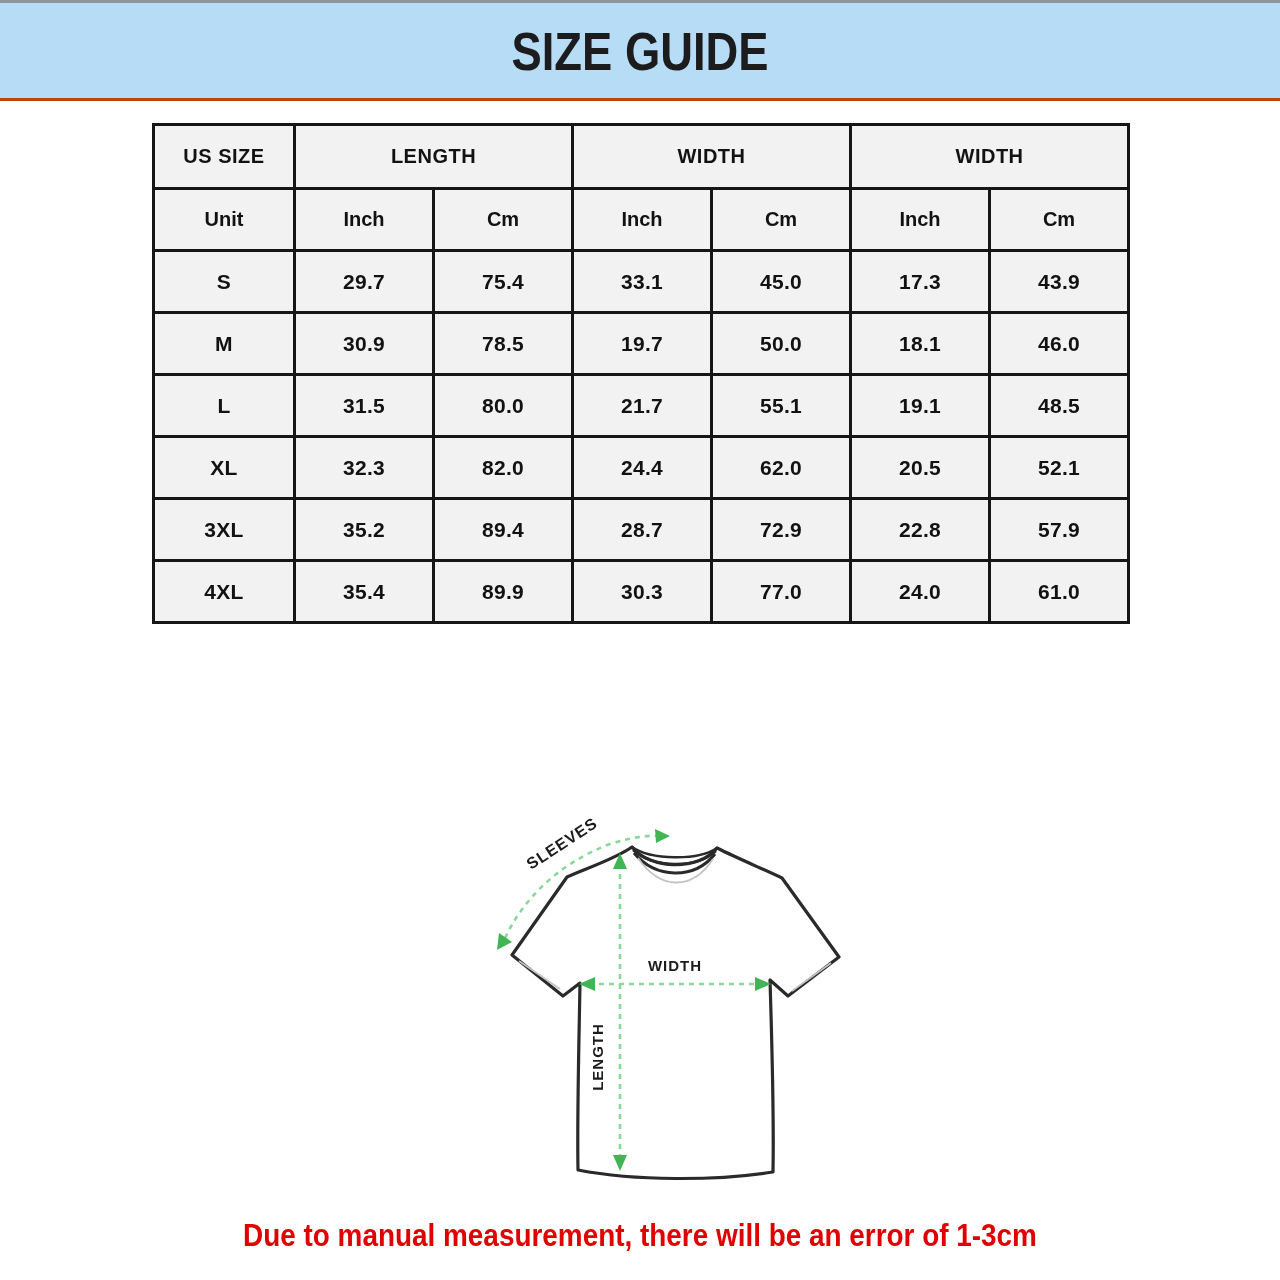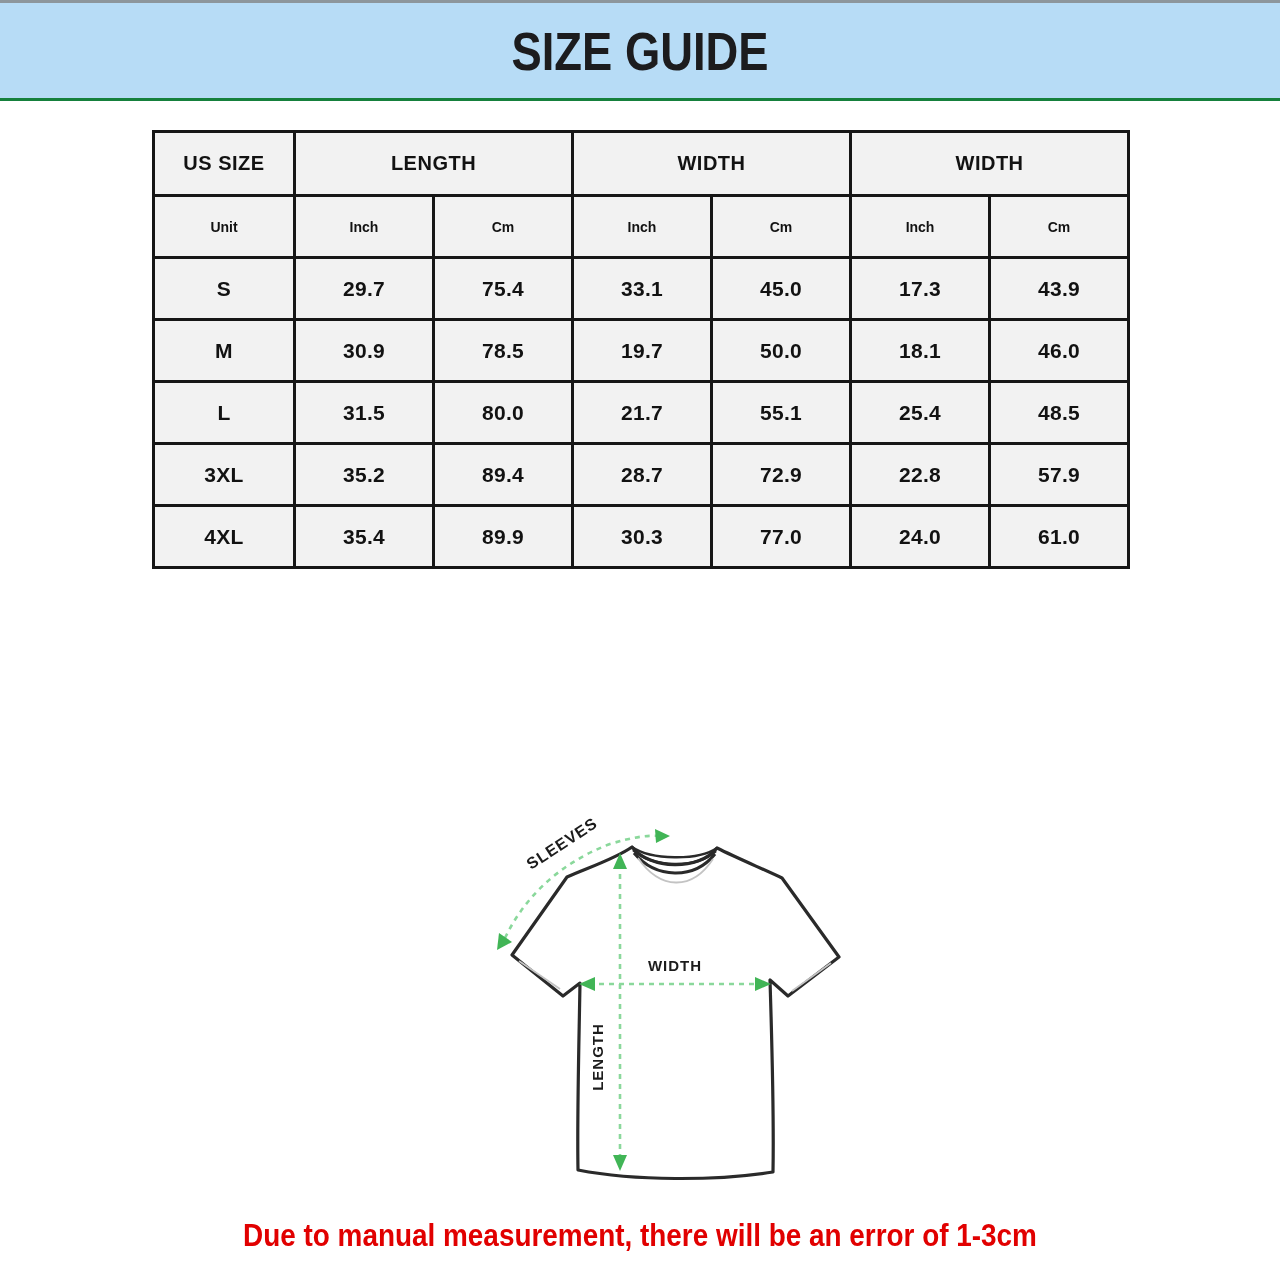--- a/index.html
+++ b/index.html
@@ -9,49 +9,49 @@
     font-family: "Liberation Sans", sans-serif;
     position: relative;
     overflow: hidden;
   }
   
   .banner {
     position: absolute; top: 0; left: 0;
     width: 1280px; height: 101px;
     background: #b7dcf6;
     border-top: 3px solid #8d969c;
-    border-bottom: 3px solid #15803d;
+    border-bottom: 3px solid #c2410c;
     box-sizing: border-box;
     display: flex; align-items: center; justify-content: center;
   }
   .banner-title {
     font-size: 54px;
     font-weight: 800;
     color: #1c1c1e;
     transform: scaleX(0.84);
     white-space: nowrap;
   }
   
   table.size-table {
-    position: absolute; left: 152px; top: 130px;
+    position: absolute; left: 152px; top: 123px;
     width: 975px;
     border-collapse: collapse;
     table-layout: fixed;
   }
   .size-table td, .size-table th {
     border: 3px solid #161616;
     background: #f2f2f2;
     text-align: center; vertical-align: middle;
     color: #121212;
     font-weight: 700;
     padding: 0;
     overflow: hidden;
   }
   .size-table th.group-cell { height: 61px; font-size: 20px; letter-spacing: 0.5px; }
-  .size-table tr.unit-row td { height: 59px; font-size: 14px; }
+  .size-table tr.unit-row td { height: 59px; font-size: 20px; }
   .size-table tr.data-row td { height: 59px; font-size: 21px; letter-spacing: 0.3px; }
   .size-table td.size-cell { font-size: 21px; }
   
   .shirt-wrap { position: absolute; left: 475px; top: 812px; width: 410px; height: 400px; }
   
   .footer-note {
     position: absolute; top: 1218px; left: 0;
     width: 1280px;
     text-align: center;
     font-size: 31px;
@@ -111,22 +111,31 @@
       <td>50.0</td>
       <td>18.1</td>
       <td>46.0</td>
     </tr>
     <tr class="data-row">
       <td class="size-cell">L</td>
       <td>31.5</td>
       <td>80.0</td>
       <td>21.7</td>
       <td>55.1</td>
-      <td>25.4</td>
+      <td>19.1</td>
       <td>48.5</td>
+    </tr>
+    <tr class="data-row">
+      <td class="size-cell">XL</td>
+      <td>32.3</td>
+      <td>82.0</td>
+      <td>24.4</td>
+      <td>62.0</td>
+      <td>20.5</td>
+      <td>52.1</td>
     </tr>
     <tr class="data-row">
       <td class="size-cell">3XL</td>
       <td>35.2</td>
       <td>89.4</td>
       <td>28.7</td>
       <td>72.9</td>
       <td>22.8</td>
       <td>57.9</td>
     </tr>

